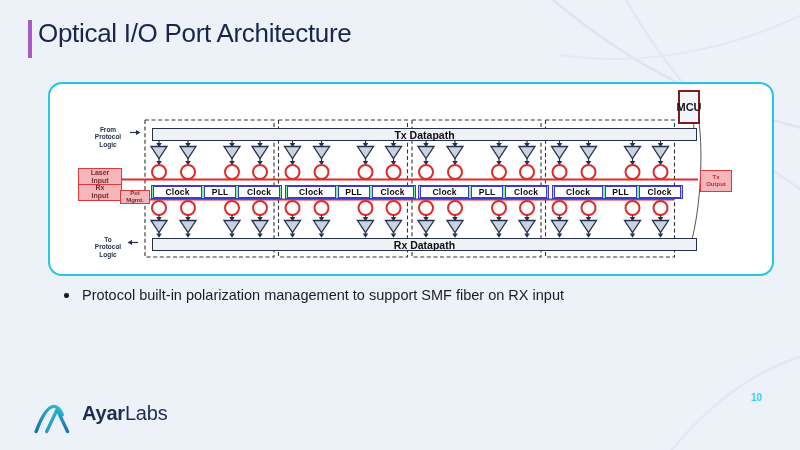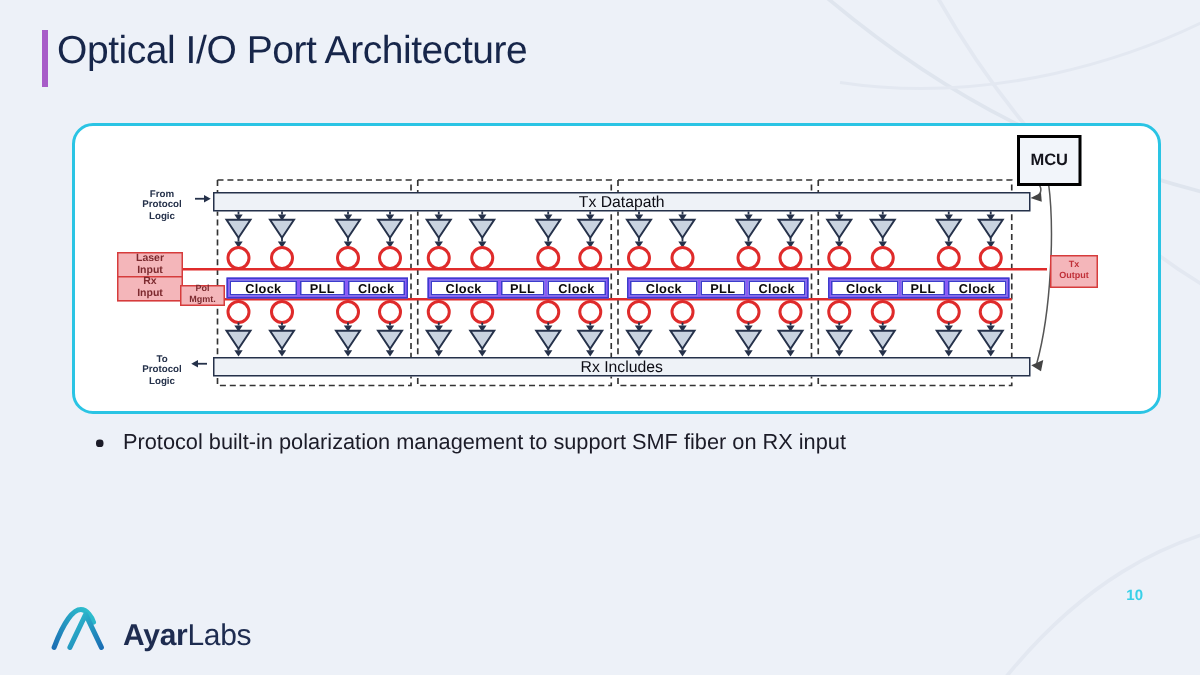--- a/index.html
+++ b/index.html
@@ -17,69 +17,69 @@
     font-size:26px;font-weight:normal;color:#17264a;letter-spacing:-0.3px;
   }
   
   .panel{
     position:absolute;left:48px;top:82px;width:726px;height:194px;z-index:1;
     background:#ffffff;border:2.5px solid #2ac4e4;border-radius:14px;
     box-sizing:border-box;
   }
   .diagram-svg{position:absolute;left:-2.5px;top:-2.5px;width:726px;height:194px;}
   .bar{
-    position:absolute;left:92px;width:545px;height:13px;box-sizing:border-box;
+    position:absolute;left:102px;width:545px;height:13px;box-sizing:border-box;
     background:#eef2f7;border:1.4px solid #25314a;
     display:flex;align-items:center;justify-content:center;
-    font-size:10.5px;font-weight:normal;color:#0c0c14;
+    font-size:10.5px;font-weight:bold;color:#0c0c14;
   }
   .bar.tx{top:44px;}
   .bar.rx{top:154px;}
   .pre{white-space:pre-line;}
   .protolabel{
     position:absolute;left:36px;width:44px;text-align:center;
     font-size:6.5px;font-weight:bold;color:#25314a;line-height:1.15;
   }
   .protolabel.from{top:42px;}
   .protolabel.to{top:152px;}
   .sidebox{
     position:absolute;box-sizing:border-box;background:#f4b6ba;border:1.6px solid #d63c3c;
     display:flex;align-items:center;justify-content:center;text-align:center;
     font-size:7px;font-weight:bold;color:#7c2a2f;line-height:1.12;
   }
   .sidebox.laser{left:28px;top:84px;width:44px;height:17px;}
   .sidebox.rxin{left:28px;top:99.5px;width:44px;height:17px;}
   .sidebox.pol{left:70px;top:106px;width:30px;height:14px;font-size:6px;}
   .sidebox.txout{left:650px;top:86px;width:32px;height:22px;font-size:6px;color:#c03038;}
   .mcu{
-    position:absolute;left:628px;top:6px;width:43px;height:34px;box-sizing:border-box;
-    background:#f2f5fa;border:2px solid #000000;
+    position:absolute;left:628px;top:6px;width:22px;height:34px;box-sizing:border-box;
+    background:#f2f5fa;border:2px solid #7f1d1d;
     display:flex;align-items:center;justify-content:center;
     font-size:11px;font-weight:bold;color:#14141c;
   }
   .clock-row{
-    position:absolute;top:101px;width:121px;height:14px;box-sizing:border-box;
-    background:#8b5cf6;border:1.6px solid #3c3ccc;display:flex;gap:2px;padding:1px;
+    position:absolute;top:101px;width:131px;height:14px;box-sizing:border-box;
+    background:#86efac;border:1.6px solid #3c3ccc;display:flex;gap:2px;padding:1px;align-items:center;
   }
   .clock-cell{
     box-sizing:border-box;border:1.3px solid #3c3ccc;background:#ffffff;
     display:flex;align-items:center;justify-content:center;
     font-size:8.5px;font-weight:bold;color:#0a0a0a;letter-spacing:0.2px;
   }
   
   ul.bullets{position:absolute;left:60px;top:285px;width:700px;margin:0;padding:0;list-style:none;z-index:1;}
   ul.bullets li{
     position:relative;padding-left:22px;margin-bottom:7px;
     font-size:14.5px;line-height:20px;color:#1c1c28;
   }
   ul.bullets li::before{
     content:"";position:absolute;left:4px;top:8px;width:4.5px;height:4.5px;border-radius:50%;background:#1c1c28;
   }
   
-  .logo{position:absolute;left:34px;top:402px;display:flex;align-items:flex-end;gap:6px;z-index:1;}
+  .logo{position:absolute;left:34px;top:402px;display:flex;align-items:flex-start;gap:6px;z-index:1;}
   .wordmark{font-size:20px;color:#1e2c50;letter-spacing:-0.2px;}
   .wordmark .bold{font-weight:bold;}
   .wordmark .reg{font-weight:normal;}
   .page-number{
     position:absolute;right:38px;top:392px;z-index:1;
     font-size:10px;font-weight:bold;color:#38d0e8;
   }
 </style>
 </head>
 <body>
@@ -339,21 +339,21 @@
         <polygon points="646,46.5 646.5,52.5 639,50" fill="#444"></polygon>
         <path d="M 651,40 C 655,70 653,125 643,161" stroke="#555" stroke-width="1" fill="none"></path>
         <polygon points="647.5,158 646,165.5 639.5,161.5" fill="#444"></polygon>
       </g>
     </svg>
 
   <div class="bar tx">
     <span>Tx Datapath</span>
   </div>
   <div class="bar rx">
-    <span>Rx Includes</span>
+    <span>Rx Datapath</span>
   </div>
 
   <div class="protolabel from pre">From
 Protocol
 Logic</div>
   <div class="protolabel to pre">To
 Protocol
 Logic</div>
 
   <div class="sidebox laser pre">Laser

